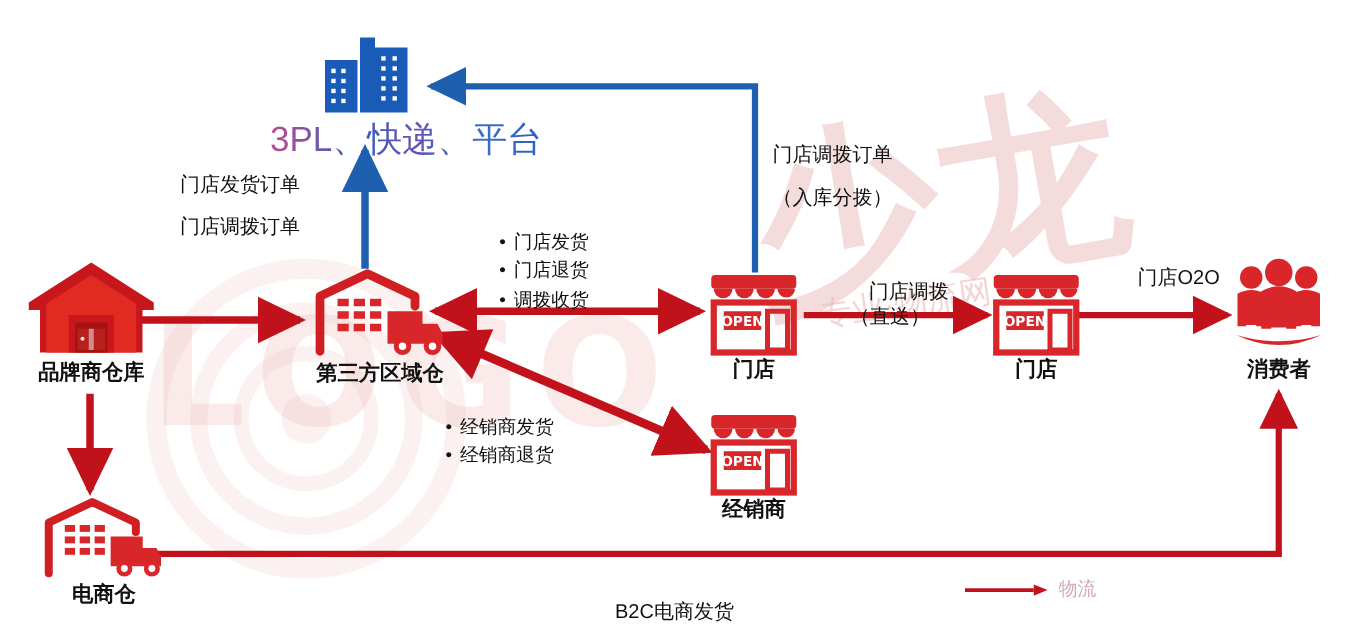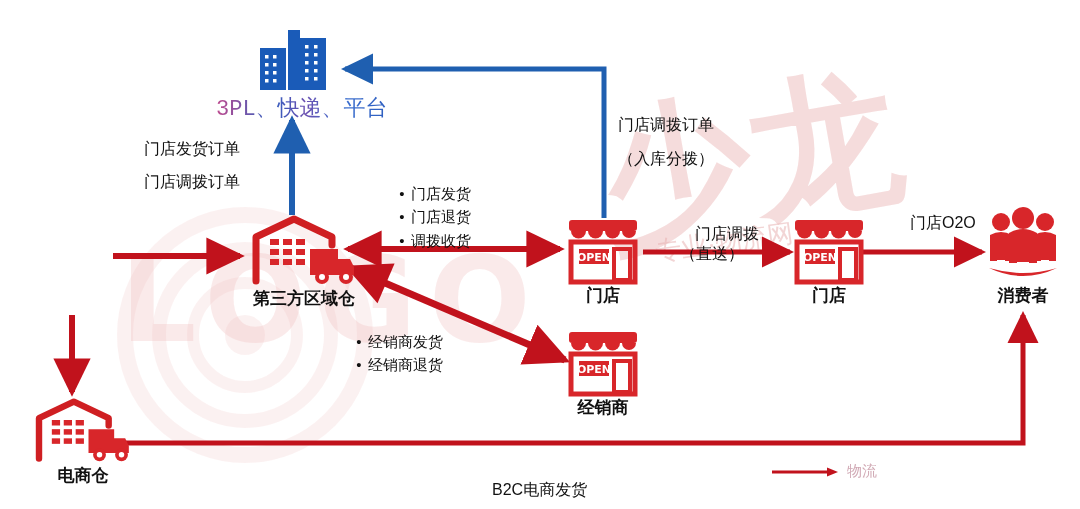--- a/index.html
+++ b/index.html
@@ -23,23 +23,23 @@
   .node-label{font-size:17px;font-weight:bold;color:#111;white-space:nowrap;
       line-height:1;margin-top:3px;}
   .node-icon{display:block;margin:0 auto;}
 
   
   .txt{position:absolute;white-space:nowrap;color:#111;line-height:1.45;}
   .txt-16{font-size:16px;}
   .bullets{position:absolute;line-height:1.55;font-size:15px;color:#111;}
   .bullets .row{display:flex;align-items:center;white-space:nowrap;}
   .bullets .dot{width:18px;text-align:center;font-size:15px;}
-  .grad-label{position:absolute;font-size:22px;white-space:nowrap;font-weight:500;
+  .grad-label{position:absolute;font-size:28px;white-space:nowrap;font-weight:500;
      background:linear-gradient(90deg,#c04a8e 0%,#2f5fc0 32%,#6b4fb0 52%,#3b6fd0 72%,#2f5fc0 100%);
-     -webkit-background-clip:text;background-clip:text;color:transparent;font-family:Liberation Mono, monospace;}
+     -webkit-background-clip:text;background-clip:text;color:transparent;}
 
   
   .legend{position:absolute;left:770px;top:462px;display:flex;align-items:center;gap:14px;}
   .legend .item{display:flex;align-items:center;gap:7px;}
   .legend .lbl{font-size:15px;color:#c99ba8;opacity:.85;white-space:nowrap;}
 
   svg{overflow:visible;}
   .arrows{position:absolute;left:0;top:0;width:1080px;height:509px;}
 </style>
 </head>
@@ -132,20 +132,32 @@
           <rect x="62" y="33" width="3.5" height="3.5"></rect>
         <rect x="53" y="41" width="3.5" height="3.5"></rect>
           <rect x="62" y="41" width="3.5" height="3.5"></rect>
         <rect x="53" y="49" width="3.5" height="3.5"></rect>
           <rect x="62" y="49" width="3.5" height="3.5"></rect>
       </g>
     </svg>
   </div>
   <div class="grad-label" style="left:216px;top:93px;">3PL、快递、平台</div>
 
+  <div class="node" style="left:18px;top:208px;width:110px;">
+    <svg class="node-icon" width="108" height="78" viewBox="0 0 108 78">
+      <path d="M54 2 L104 34 L104 40 L95 40 L95 74 L13 74 L13 40 L4 40 L4 34 Z" fill="#c8161d"></path>
+      <path d="M54 12 L90 35 L90 74 L18 74 L18 35 Z" fill="#e02a22"></path>
+      <path d="M36 74 L36 44 L72 44 L72 74 Z" fill="#c8161d"></path>
+      <rect x="41" y="50" width="26" height="24" fill="#a5120f"></rect>
+      <rect x="43" y="55" width="22" height="17" fill="#b8201b"></rect>
+      <rect x="52" y="55" width="4" height="17" fill="#d8d8d8" opacity=".6"></rect>
+      <circle cx="47" cy="63" r="1.6" fill="#f3dede"></circle>
+    </svg>
+    <div class="node-label">品牌商仓库</div>
+  </div>
 
   <div class="node" style="left:244px;top:215px;width:120px;">
     <svg class="node-icon" width="116" height="72" viewBox="0 0 116 72">
       <path d="M10 66 L10 22 L48 4 L86 22 L86 30" fill="none" stroke="#cf1f22" stroke-width="7" stroke-linecap="round" stroke-linejoin="round"></path>
       <g fill="#d8262a">
         <rect x="24" y="24" width="9" height="6"></rect>
           <rect x="37" y="24" width="9" height="6"></rect>
         <rect x="50" y="24" width="9" height="6"></rect>
         <rect x="24" y="34" width="9" height="6"></rect>
           <rect x="37" y="34" width="9" height="6"></rect>

